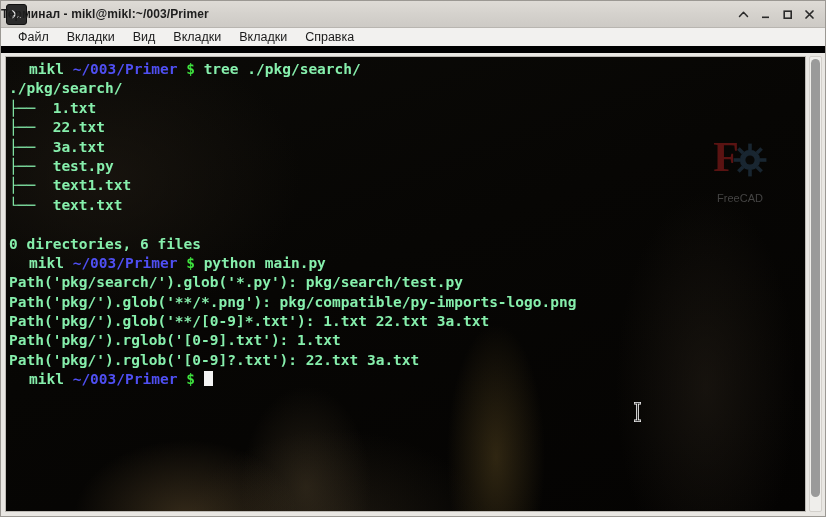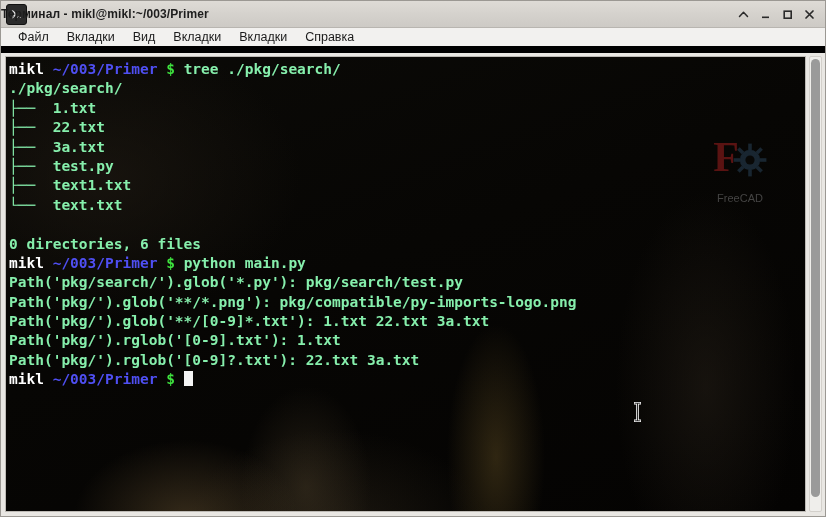--- a/index.html
+++ b/index.html
@@ -166,21 +166,21 @@
     padding: 3px 0 0 3px;
     font-family: "DejaVu Sans Mono", "Liberation Mono", monospace;
     font-size: 14.5px;
     font-weight: bold;
     line-height: 19.4px;
     color: #e8e8e8;
     white-space: pre;
     letter-spacing: 0px;
   }
   .line { height: 19.4px; white-space: pre; }
-  .c-user { color: #ffffff; }
+  .c-user { color: #86efac; margin-left: 20px; }
   .c-path { color: #4f4ff2; text-align: center; }
   .c-sym  { color: #3ee23e; }
   .c-out  { color: #86efac; }
   .cursor {
     display: inline-block;
     width: 9px;
     height: 15px;
     background: #f4f4f4;
     vertical-align: -2px;
   }

